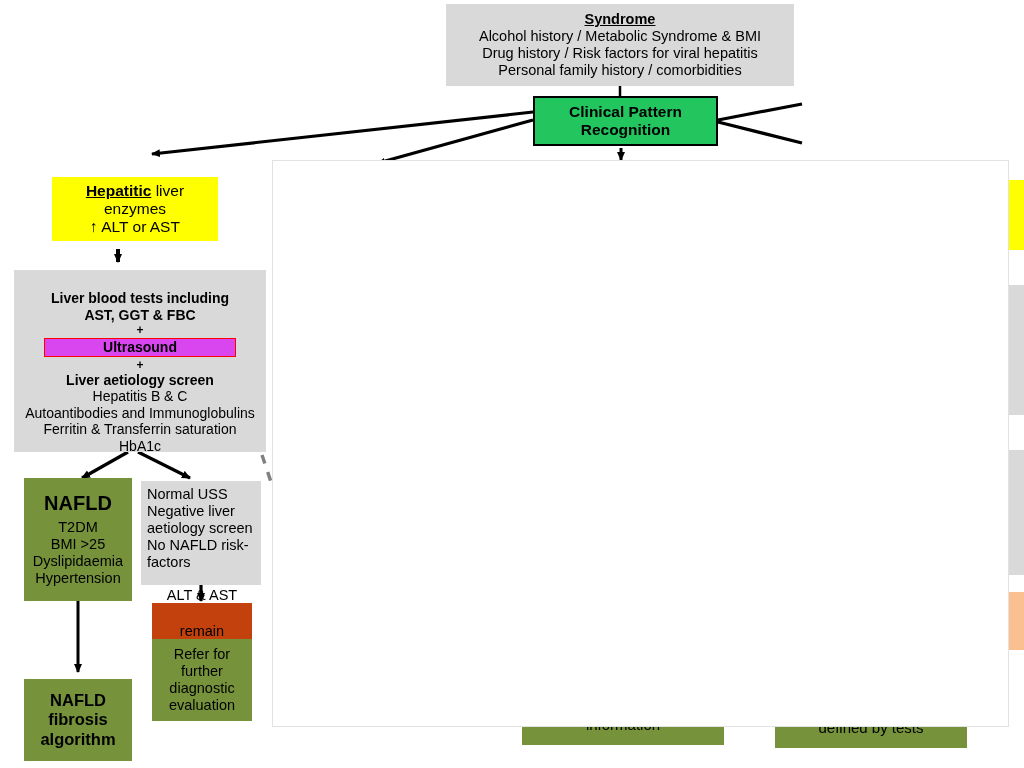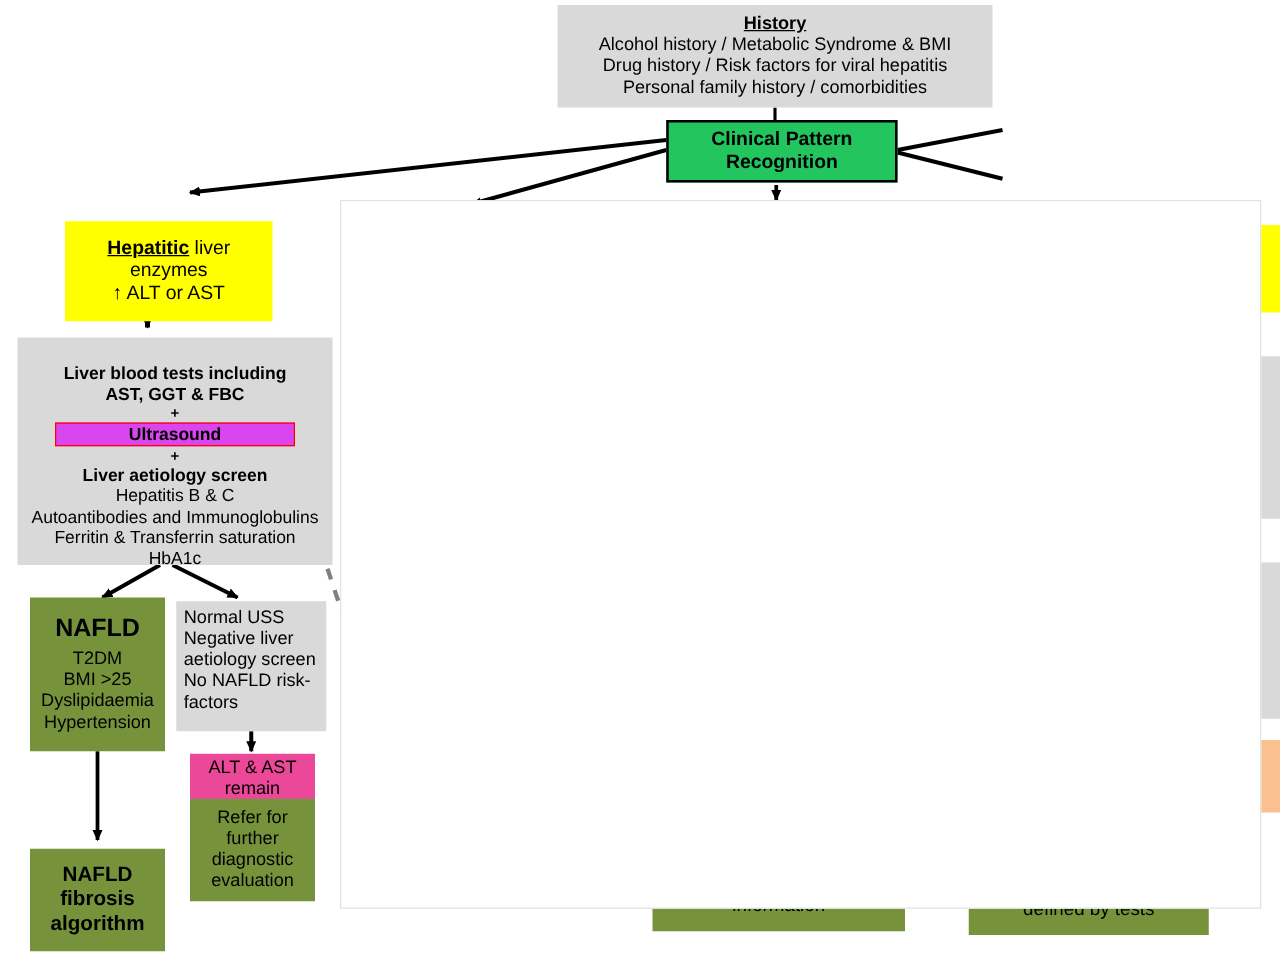--- a/index.html
+++ b/index.html
@@ -18,21 +18,21 @@
     text-align: center;
     line-height: 1.18;
     color: #000;
   }
   .box .ln { display: block; width: 100%; }
 
   
   .grey     { background: #d9d9d9; }
   .yellow   { background: #ffff00; }
   .green    { background: #76933c; }
-  .orange   { background: #ec4899; }
+  .orange   { background: #c2410c; gap: 19px; }
   .white-bx { background: #22c55e; border: 2.5px solid #000; text-align: center; }
   .redline  { border: 1.6px solid #ff0000; background: #d946ef; }
 
   .b   { font-weight: bold; }
   .u   { text-decoration: underline; }
 
   svg.overlay-lines {
     position: absolute; left: 0; top: 0; width: 1024px; height: 768px;
     pointer-events: none;
   }
@@ -80,32 +80,32 @@
     <line x1="78" y1="601" x2="78" y2="672" stroke="#000" stroke-width="3" marker-end="url(#ah)"></line>
 
     <line x1="201" y1="585" x2="201" y2="601" stroke="#000" stroke-width="3.2" marker-end="url(#ah)"></line>
 
     <line x1="201" y1="660" x2="201" y2="677" stroke="#000" stroke-width="3.2" marker-end="url(#ah)"></line>
 
     <line x1="262" y1="455" x2="281" y2="512" stroke="#808080" stroke-width="3.4" stroke-dasharray="9,9"></line>
   </svg>
 
   <div class="box grey" style="left:446px; top:4px; width:348px; height:82px; padding:6px 8px; font-size:14.5px;">
-    <span class="ln b u">History</span>
+    <span class="ln b u">Syndrome</span>
     <span class="ln">Alcohol history / Metabolic Syndrome &amp; BMI</span>
     <span class="ln">Drug history / Risk factors for viral hepatitis</span>
     <span class="ln">Personal family history / comorbidities</span>
   </div>
 
   <div class="box white-bx" style="left:533px; top:96px; width:185px; height:50px; font-size:15.5px; font-weight:bold;">
     <span class="ln">Clinical Pattern</span>
     <span class="ln">Recognition</span>
   </div>
 
-  <div class="box yellow" style="left:52px; top:177px; width:166px; height:80px; font-size:15.5px;">
+  <div class="box yellow" style="left:52px; top:177px; width:166px; height:64px; font-size:15.5px;">
     <span class="ln">
       <b class="u">Hepatitic</b><span> liver</span>
     </span>
     <span class="ln">enzymes</span>
     <span class="ln">↑ ALT or AST</span>
   </div>
 
   <div class="box grey" style="left:14px; top:270px; width:252px; height:182px; justify-content:flex-start;
               padding-top:20px; font-size:14px;">
     <span class="ln b">Liver blood tests including</span>

